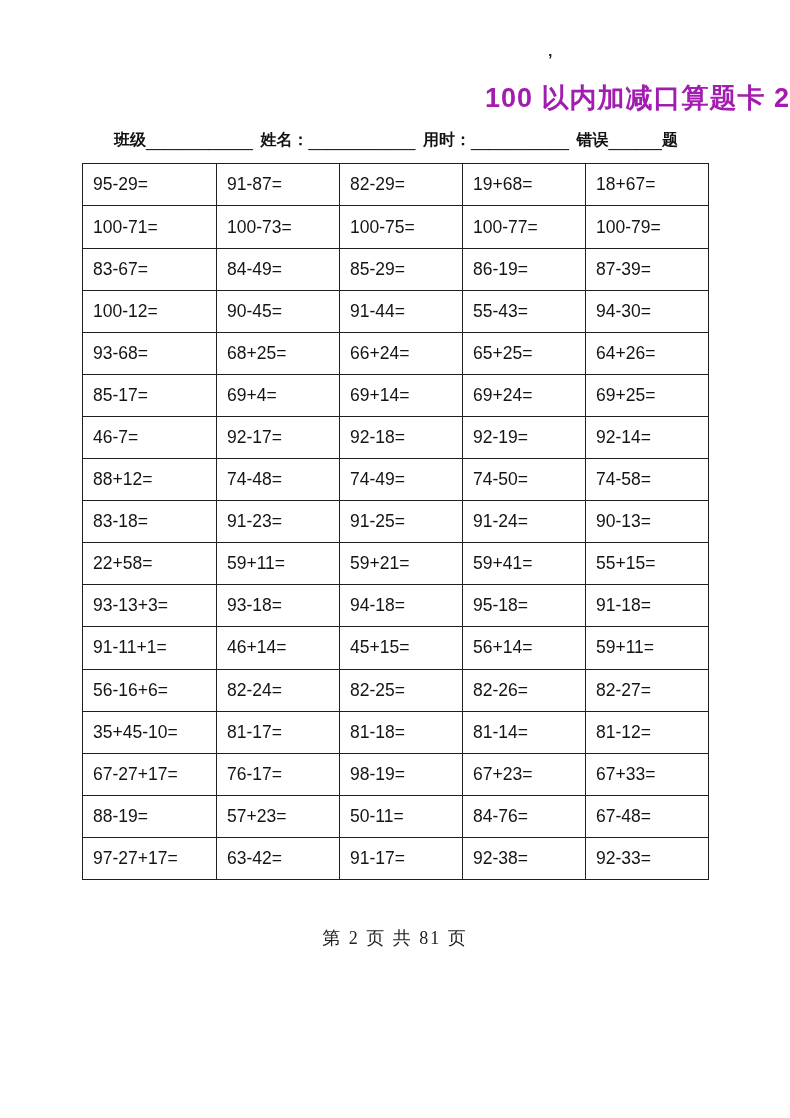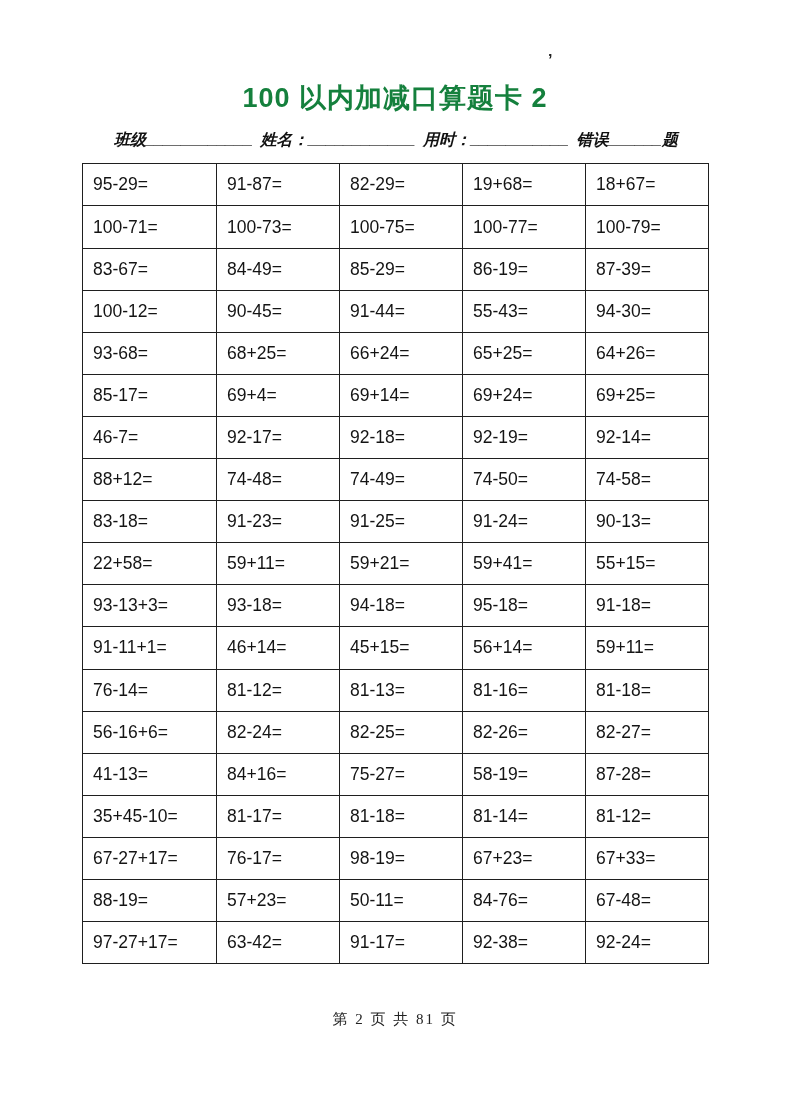--- a/index.html
+++ b/index.html
@@ -19,38 +19,38 @@
   .stray-mark {
     position: absolute;
     left: 548px;
     top: 52px;
     font-size: 16px;
     font-weight: bold;
     color: #222;
   }
   .title {
     margin-top: 82px;
-    text-align: center;
+    text-align: right;
     font-size: 27px;
     font-weight: bold;
     letter-spacing: 1px;
-    color: #15803d;
+    color: #a21caf;
     line-height: 1.2;
   }
   .info-line {
     margin: 16px 82px 5px 82px;
     padding: 0 30px 0 32px;
     display: flex;
     justify-content: space-between;
     align-items: baseline;
     font-size: 16px;
     white-space: nowrap;
     color: #111;
   }
-  .info-group { display: inline-flex; align-items: flex-start; font-style: italic; }
+  .info-group { display: inline-flex; align-items: flex-end; }
   .info-label { font-weight: bold; }
   .blank { letter-spacing: 0; font-weight: normal; }
   table.problems {
     width: 626px;
     margin: 12px 82px;
     border-collapse: collapse;
     table-layout: fixed;
   }
   table.problems td {
     border: 1.5px solid #1f1f1f;
@@ -58,21 +58,21 @@
     font-size: 17.5px;
     padding-left: 10px;
     vertical-align: middle;
     color: #141414;
     white-space: nowrap;
     overflow: hidden;
   }
   .footer {
     margin-top: 46px;
     text-align: center;
-    font-size: 15px;
+    font-size: 18px;
     letter-spacing: 2px;
     color: #222;
     font-family: "Liberation Serif", serif;
   }
 </style>
 </head>
 <body>
 
 <div class="page">
 
@@ -187,41 +187,27 @@
           <td>91-18=</td>
         </tr>
         <tr>
           <td>91-11+1=</td>
           <td>46+14=</td>
           <td>45+15=</td>
           <td>56+14=</td>
           <td>59+11=</td>
         </tr>
         <tr>
-          <td>76-14=</td>
-          <td>81-12=</td>
-          <td>81-13=</td>
-          <td>81-16=</td>
-          <td>81-18=</td>
-        </tr>
-        <tr>
           <td>56-16+6=</td>
           <td>82-24=</td>
           <td>82-25=</td>
           <td>82-26=</td>
           <td>82-27=</td>
         </tr>
         <tr>
-          <td>41-13=</td>
-          <td>84+16=</td>
-          <td>75-27=</td>
-          <td>58-19=</td>
-          <td>87-28=</td>
-        </tr>
-        <tr>
           <td>35+45-10=</td>
           <td>81-17=</td>
           <td>81-18=</td>
           <td>81-14=</td>
           <td>81-12=</td>
         </tr>
         <tr>
           <td>67-27+17=</td>
           <td>76-17=</td>
           <td>98-19=</td>
@@ -233,20 +219,20 @@
           <td>57+23=</td>
           <td>50-11=</td>
           <td>84-76=</td>
           <td>67-48=</td>
         </tr>
         <tr>
           <td>97-27+17=</td>
           <td>63-42=</td>
           <td>91-17=</td>
           <td>92-38=</td>
-          <td>92-24=</td>
+          <td>92-33=</td>
         </tr>
       </tbody>
   </table>
 
   <div class="footer">第 2 页 共 81 页</div>
 
 </div>
 
 </body></html>

